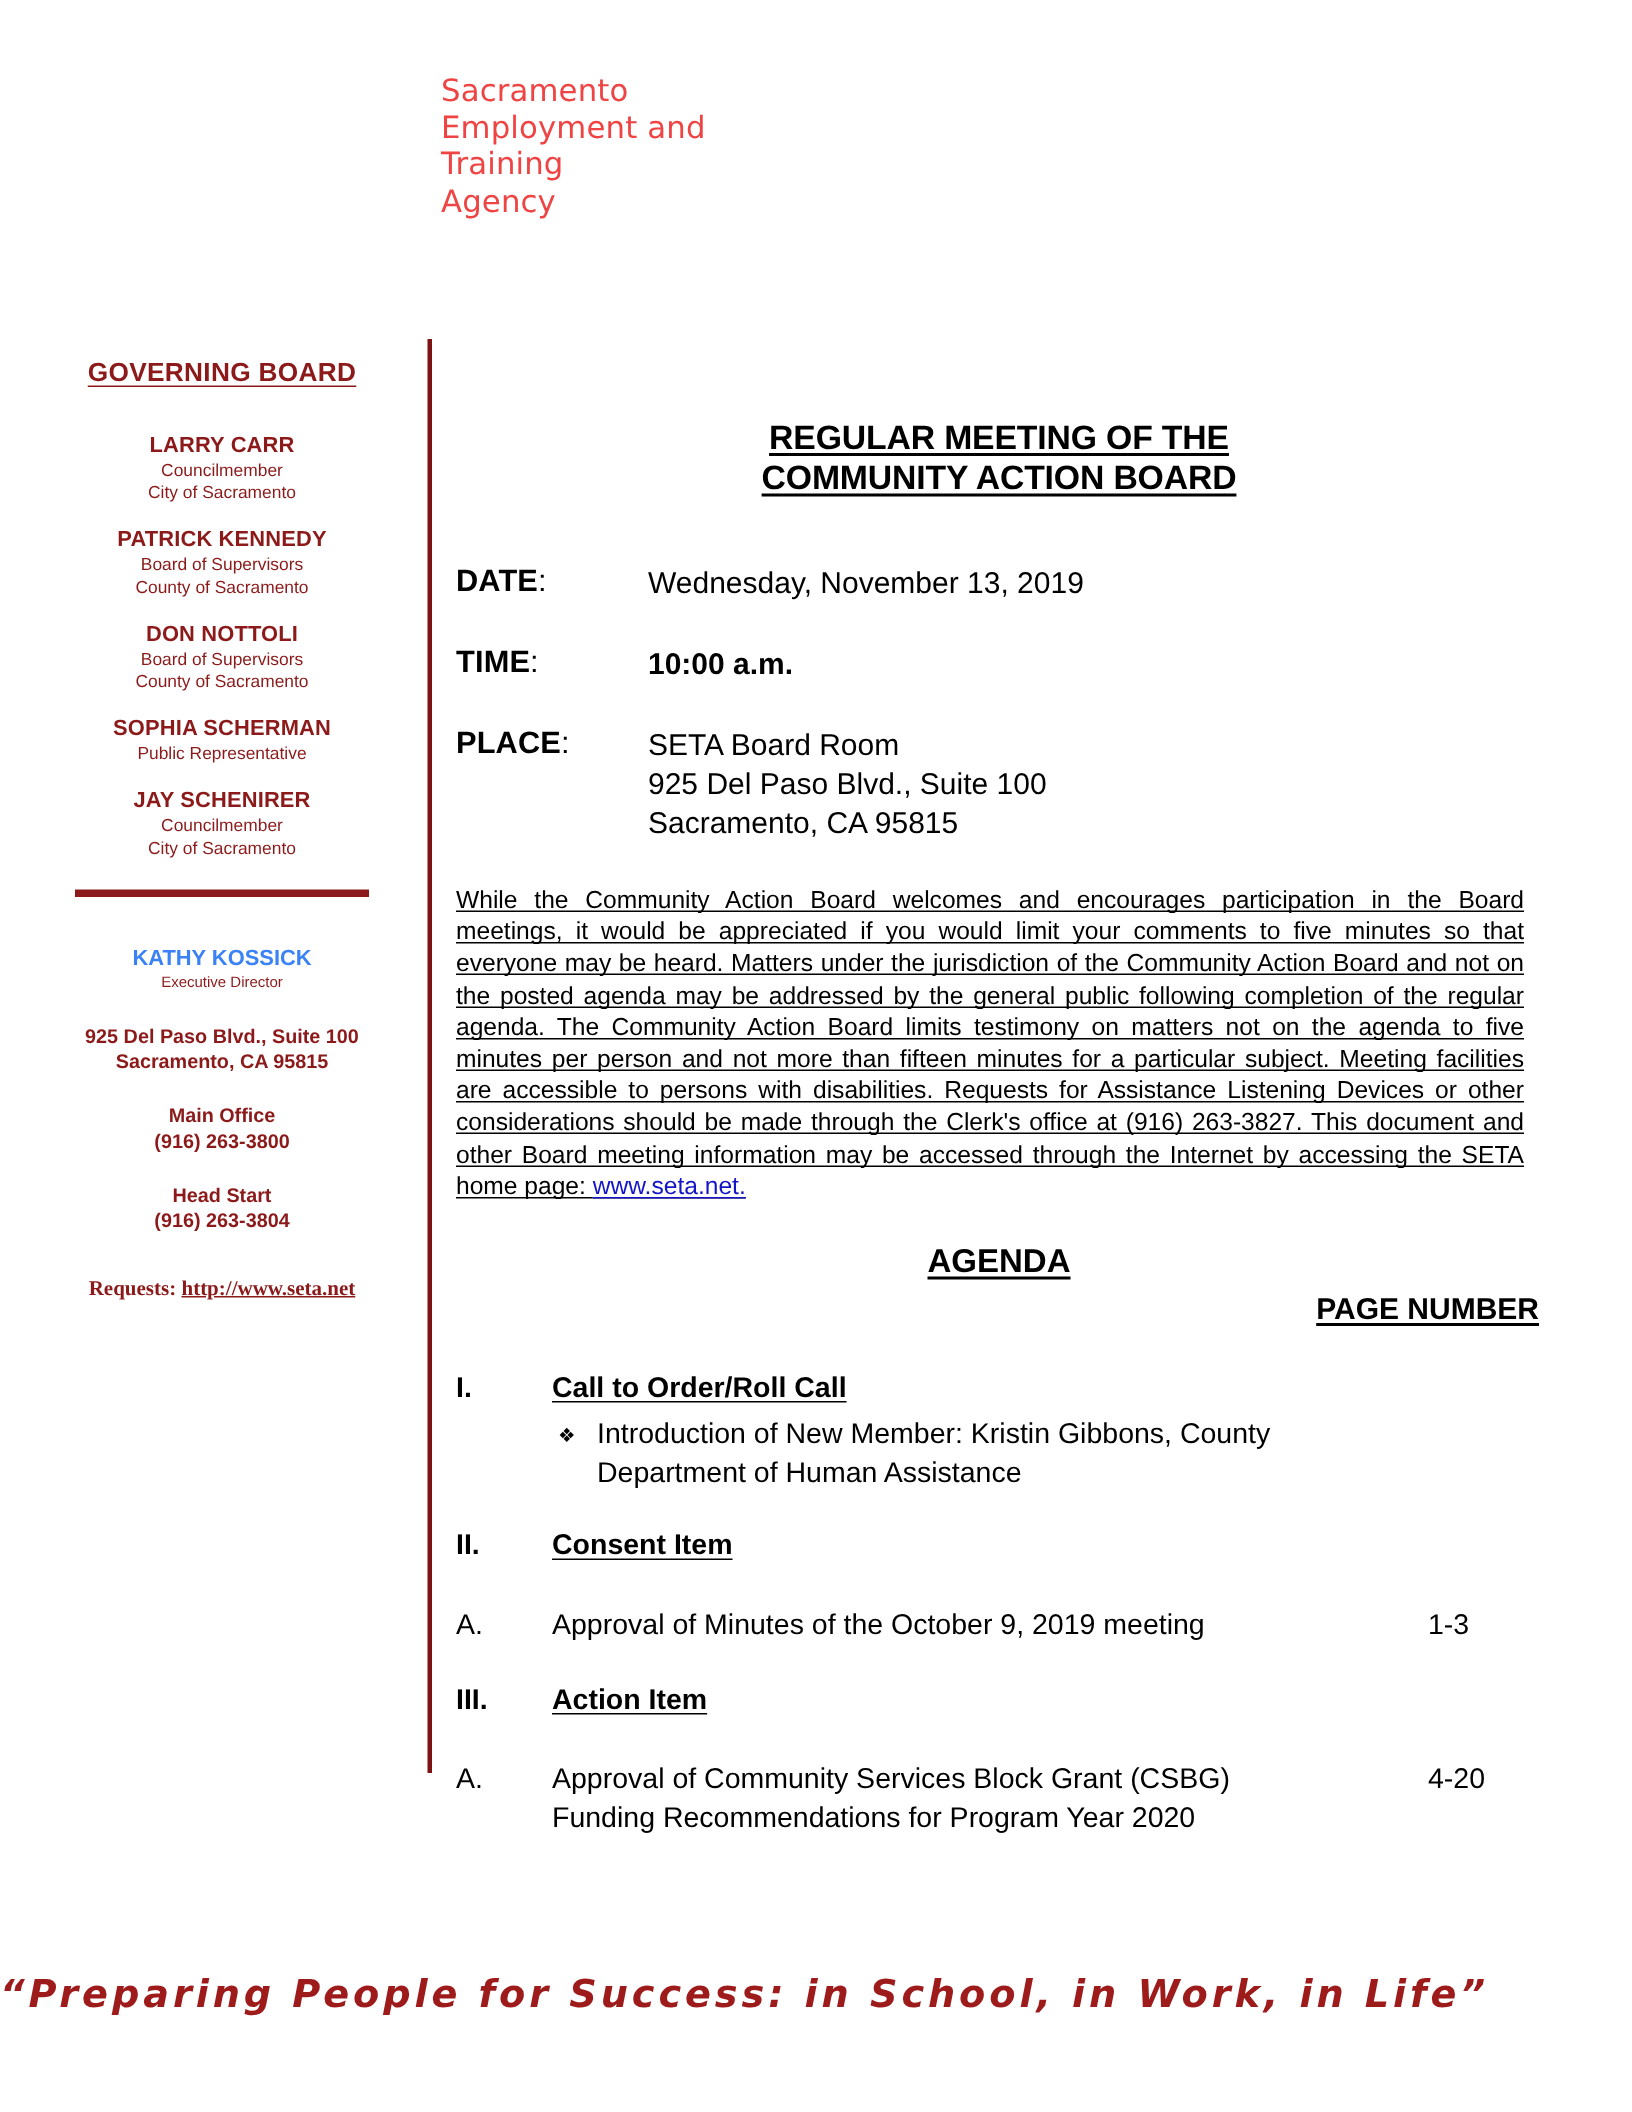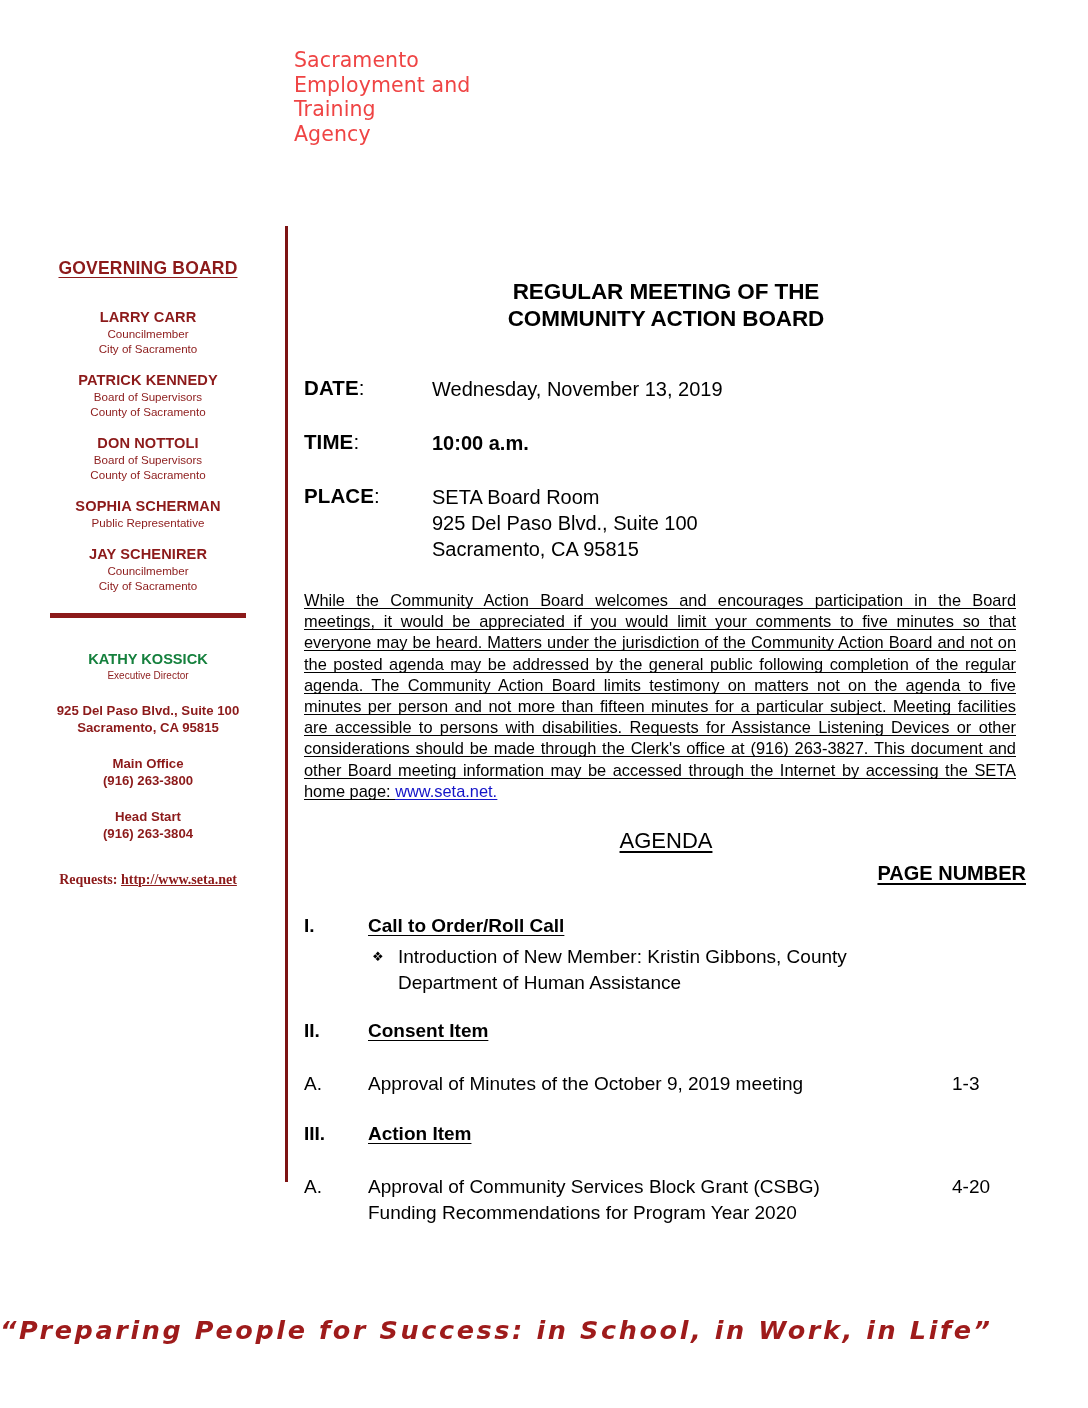--- a/index.html
+++ b/index.html
@@ -82,21 +82,20 @@
   }
 
   
   #sidebar {
     position: absolute;
     left: 28px;
     top: 238px;
     width: 240px;
     text-align: center;
     color: #8c1a1a;
-    margin-top: 20px;
   }
   #governing-board-title {
     font-size: 17.5px;
     font-weight: bold;
     letter-spacing: 0.2px;
     text-decoration: underline;
     text-underline-offset: 3px;
     color: #8c1a1a;
     margin-bottom: 30px;
   }
@@ -121,21 +120,21 @@
     height: 5px;
     background: #8c1a1a;
     margin: 20px auto 0 auto;
   }
   #exec-block {
     margin-top: 33px;
   }
   #exec-name {
     font-size: 14.6px;
     font-weight: bold;
-    color: #15803d;
+    color: #3b82f6;
     line-height: 17px;
   }
   #exec-role {
     font-size: 10px;
     color: #8c1a1a;
     line-height: 15px;
   }
   .contact-block {
     margin-top: 20px;
     font-size: 13.2px;
@@ -174,20 +173,21 @@
     width: 724px;
   }
   #meeting-title {
     text-align: center;
     font-size: 22.5px;
     font-weight: bold;
     line-height: 27px;
     letter-spacing: -0.1px;
   }
   #meeting-title span {
+    text-decoration: underline;
     text-underline-offset: 3px;
   }
 
   #details {
     margin-top: 44px;
   }
   .detail-row {
     display: flex;
     align-items: flex-start;
     margin-bottom: 28px;
@@ -225,21 +225,21 @@
   #notice-link {
     color: #1414c8;
     text-decoration: underline;
     text-underline-offset: 2px;
   }
 
   #agenda-heading {
     margin-top: 26px;
     text-align: center;
     font-size: 22px;
-    font-weight: normal;
+    font-weight: bold;
   }
   #agenda-heading span {
     text-decoration: underline;
     text-underline-offset: 3px;
   }
   #page-number-heading {
     margin-top: 8px;
     text-align: right;
     font-size: 20px;
     font-weight: bold;

